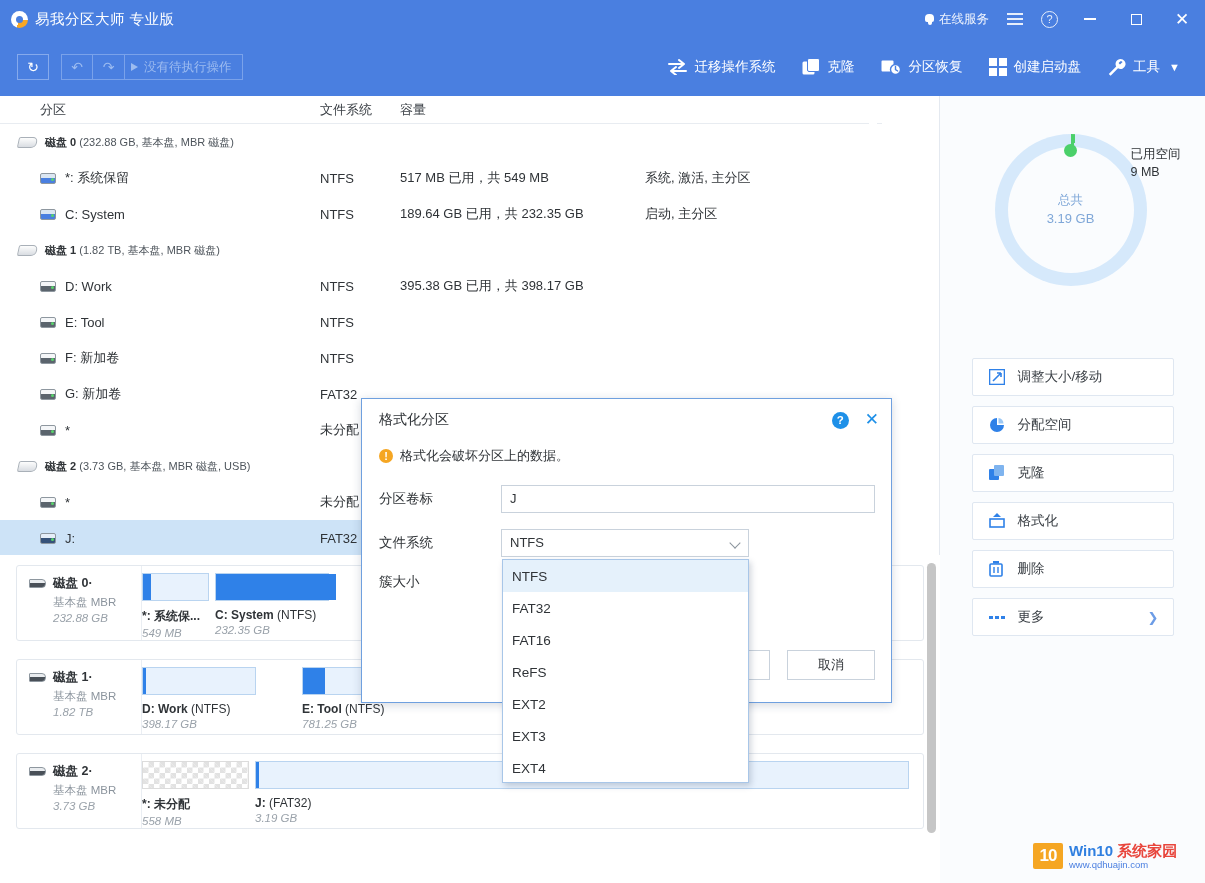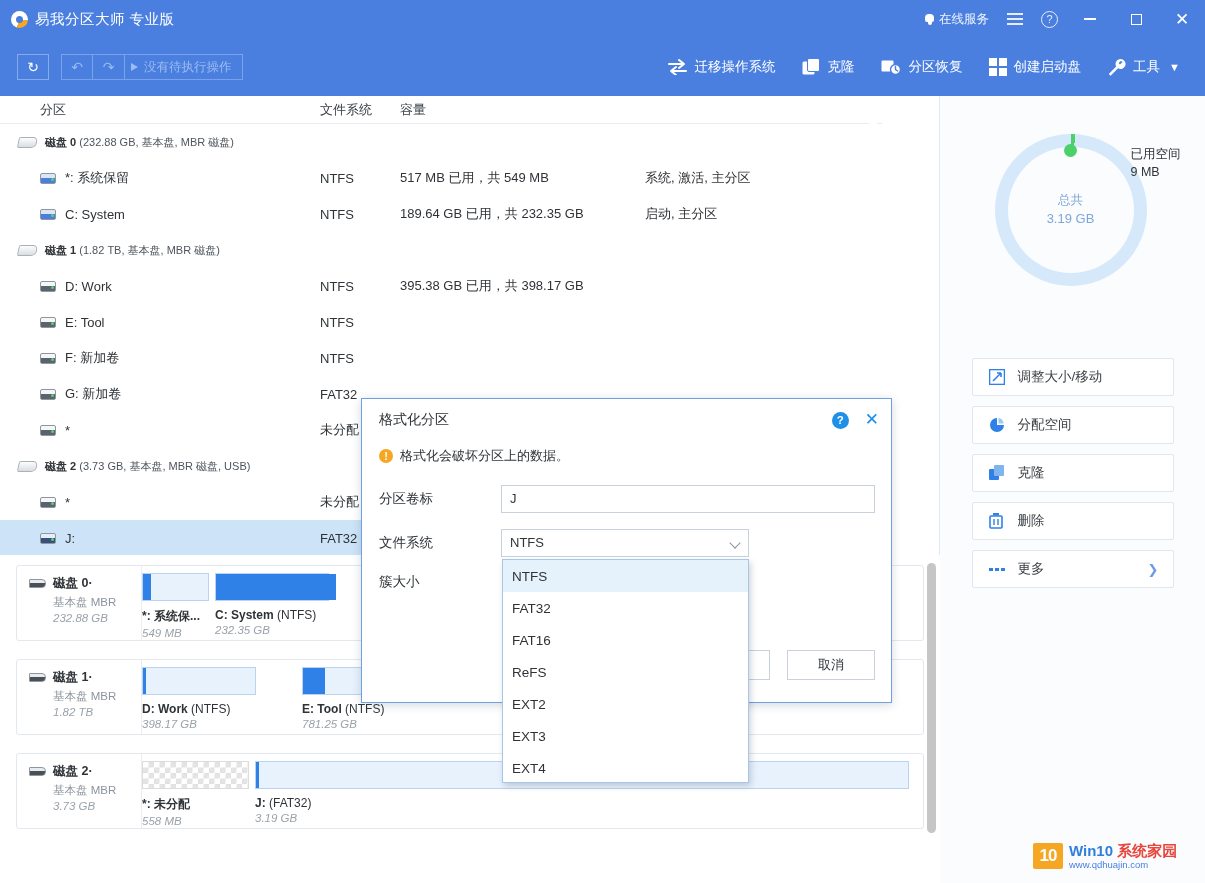--- a/index.html
+++ b/index.html
@@ -697,20 +697,29 @@
             <span class="sico">
               <svg width="16" height="16" viewBox="0 0 16 16">
                 <rect x="0" y="4" width="10" height="11" rx="1" fill="#2f81e8"></rect>
                 <rect x="5" y="0" width="10" height="11" rx="1" fill="#7fb4ef"></rect>
               </svg>
             </span>
             <span>克隆</span>
           </div>
           <div class="sbtn">
             <span class="sico">
+              <svg width="16" height="16" viewBox="0 0 16 16">
+                <path d="M8 0L4 4h8z" fill="#2f81e8"></path>
+                <rect x="1" y="6" width="14" height="8" fill="none" stroke="#2f81e8" stroke-width="1.6"></rect>
+              </svg>
+            </span>
+            <span>格式化</span>
+          </div>
+          <div class="sbtn">
+            <span class="sico">
               <svg width="14" height="16" viewBox="0 0 14 16">
                 <rect x="1" y="3" width="12" height="12" rx="1" fill="none" stroke="#2f81e8" stroke-width="1.6"></rect>
                 <rect x="4" y="0" width="6" height="2.5" fill="#2f81e8"></rect>
                 <path d="M5 6v6M9 6v6" stroke="#2f81e8" stroke-width="1.4"></path>
               </svg>
             </span>
             <span>删除</span>
           </div>
           <div class="sbtn">
             <span class="sico">

